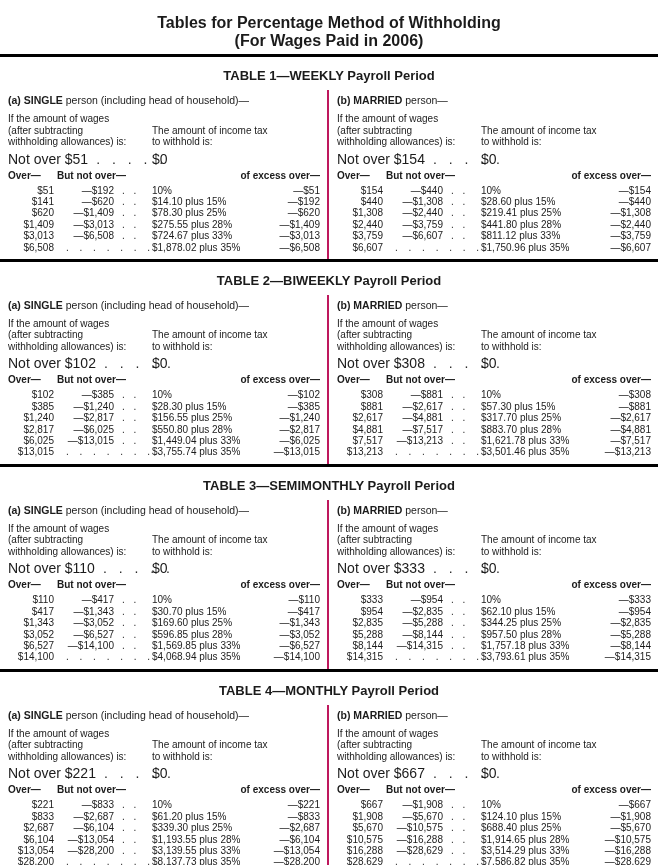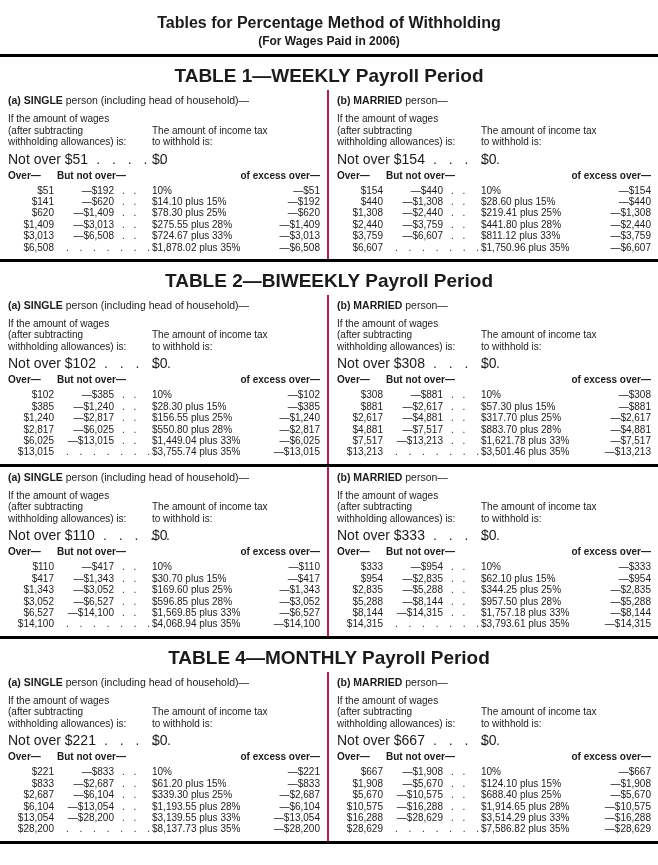--- a/index.html
+++ b/index.html
@@ -1,23 +1,23 @@
 <!DOCTYPE html>
 <html><head>
 <meta charset="utf-8">
 <style>
   html,body{margin:0;padding:0;background:#fff;}
   body{width:658px;height:865px;font-family:"Liberation Sans",sans-serif;color:#1b1b1b;overflow:hidden;}
 
   .doc-header{padding-top:13px;text-align:center;}
   .doc-title{font-size:16px;font-weight:bold;line-height:19px;}
-  .doc-subtitle{font-size:12px;font-weight:bold;line-height:12px;margin-top:3px;padding-bottom:7px;}
+  .doc-subtitle{font-size:16px;font-weight:bold;line-height:12px;margin-top:3px;padding-bottom:7px;}
   .top-rule{border-top:3px solid #000;height:0;}
 
-  .table-title{text-align:center;font-weight:bold;font-size:19px;line-height:18px;margin:10px 0 5px;}
+  .table-title{text-align:center;font-weight:bold;font-size:13px;line-height:18px;margin:10px 0 5px;}
   .panels{display:flex;border-bottom:3px solid #000;}
   .panel{width:329px;box-sizing:border-box;padding:3px 7px 6px 8px;}
   .panel.single{border-right:2px solid #be185d;}
 
   .person-line{font-size:10.5px;line-height:13px;margin:1px 0 6px;white-space:nowrap;}
   .person-line b{font-weight:bold;}
 
   .desc{display:flex;font-size:10px;line-height:11.5px;margin-bottom:3px;}
   .desc .wages{width:144px;}
   .desc .tax{padding-top:11.5px;}
@@ -281,20 +281,21 @@
           <div class="brow">
             <span class="c1">$13,213</span>
             <span class="cdw">. . . . . . .</span>
             <span class="c3">$3,501.46 plus 35%</span>
             <span class="c4">—$13,213</span>
           </div>
         </div>
       </div>
     </section>
     <section class="table-block">
+      <div class="table-title">TABLE 3—SEMIMONTHLY Payroll Period</div>
       <div class="panels">
         <div class="panel single">
           <div class="person-line"><b>(a) SINGLE</b><span> person (including head of household)—</span></div>
           <div class="desc">
             <div class="wages">
               <div>If the amount of wages</div>
               <div>(after subtracting</div>
               <div>withholding allowances) is:</div>
             </div>
             <div class="tax">

